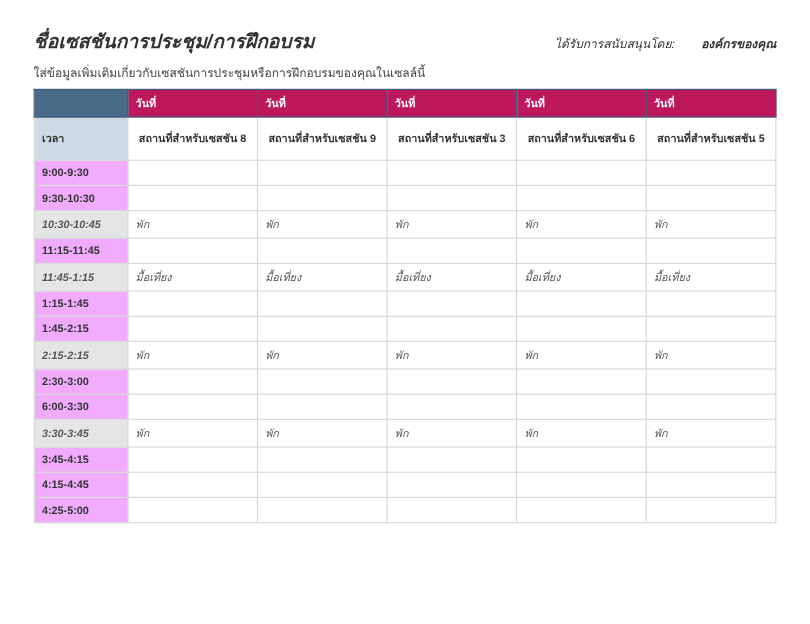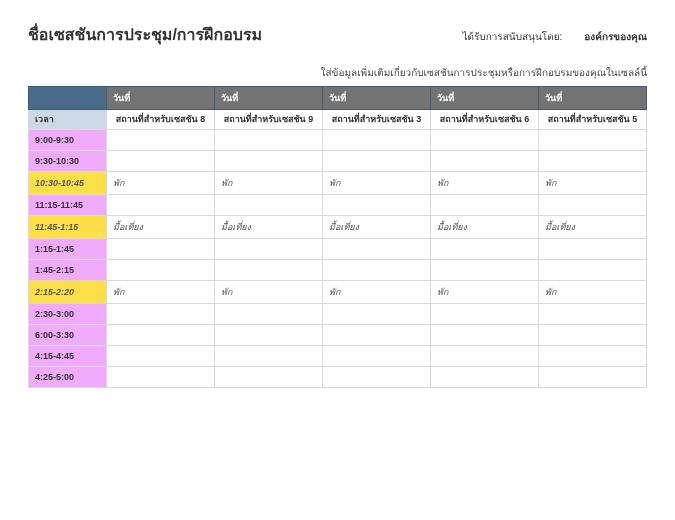--- a/index.html
+++ b/index.html
@@ -9,86 +9,87 @@
     width: 675px;
     height: 520px;
     padding: 22px 28px;
     color: #333;
     font-size: 10px;
   }
   .header {
     display: flex;
     align-items: baseline;
     justify-content: space-between;
-    margin-bottom: 18px;
+    margin-bottom: 6px;
+    font-style: italic;
   }
   .title {
     font-size: 16px;
     font-weight: 700;
     color: #333;
   }
   .sponsor-row {
     display: flex;
     align-items: baseline;
     gap: 22px;
     font-size: 10px;
   }
   .sponsor-label { font-weight: 400; text-align: right; }
   .sponsor-org { font-weight: 700; }
   .subtitle {
-    text-align: right;
+    text-align: left;
     font-size: 10px;
     margin-bottom: 6px;
     color: #444;
   }
   table {
     width: 100%;
     border-collapse: collapse;
     table-layout: fixed;
   }
   th, td {
     border: 1px solid #d9d9d9;
     padding: 4px 6px;
     font-size: 9px;
     text-align: left;
     vertical-align: middle;
   }
   col.time-col { width: 78px; }
   thead tr.day-row th {
-    background: #737373;
+    background: #be185d;
     color: #fff;
     font-weight: 700;
     border-color: #3f5b77;
     height: 16px;
   }
   thead tr.day-row th.blank {
     background: #4a6a8a;
     border-color: #3f5b77;
   }
   thead tr.loc-row th {
     background: #fff;
     color: #333;
     font-weight: 700;
     text-align: center;
     font-size: 9px;
     line-height: 1.2;
-    height: 20px;
+    height: 36px;
     margin-left: 46px;
   }
   thead tr.loc-row th.time-head {
     background: #cdd9e5;
     text-align: left;
   }
   tbody td.time-cell {
     background: #f0abfc;
     font-weight: 700;
     color: #333;
   }
   tbody tr.break td.time-cell {
-    background: #fde047;
+    background: #e5e5e5;
     font-style: italic;
   }
   tbody tr.break td {
     font-style: italic;
     color: #555;
   }
   tbody tr td { height: 21px; }
 </style>
 </head>
 <body>
@@ -181,37 +182,53 @@
       </tr>
       <tr>
         <td class="time-cell">1:45-2:15</td>
         <td></td>
         <td></td>
         <td></td>
         <td></td>
         <td></td>
       </tr>
       <tr class="break">
-        <td class="time-cell">2:15-2:20</td>
+        <td class="time-cell">2:15-2:15</td>
         <td>พัก</td>
         <td>พัก</td>
         <td>พัก</td>
         <td>พัก</td>
         <td>พัก</td>
       </tr>
       <tr>
         <td class="time-cell">2:30-3:00</td>
         <td></td>
         <td></td>
         <td></td>
         <td></td>
         <td></td>
       </tr>
       <tr>
         <td class="time-cell">6:00-3:30</td>
+        <td></td>
+        <td></td>
+        <td></td>
+        <td></td>
+        <td></td>
+      </tr>
+      <tr class="break">
+        <td class="time-cell">3:30-3:45</td>
+        <td>พัก</td>
+        <td>พัก</td>
+        <td>พัก</td>
+        <td>พัก</td>
+        <td>พัก</td>
+      </tr>
+      <tr>
+        <td class="time-cell">3:45-4:15</td>
         <td></td>
         <td></td>
         <td></td>
         <td></td>
         <td></td>
       </tr>
       <tr>
         <td class="time-cell">4:15-4:45</td>
         <td></td>
         <td></td>

